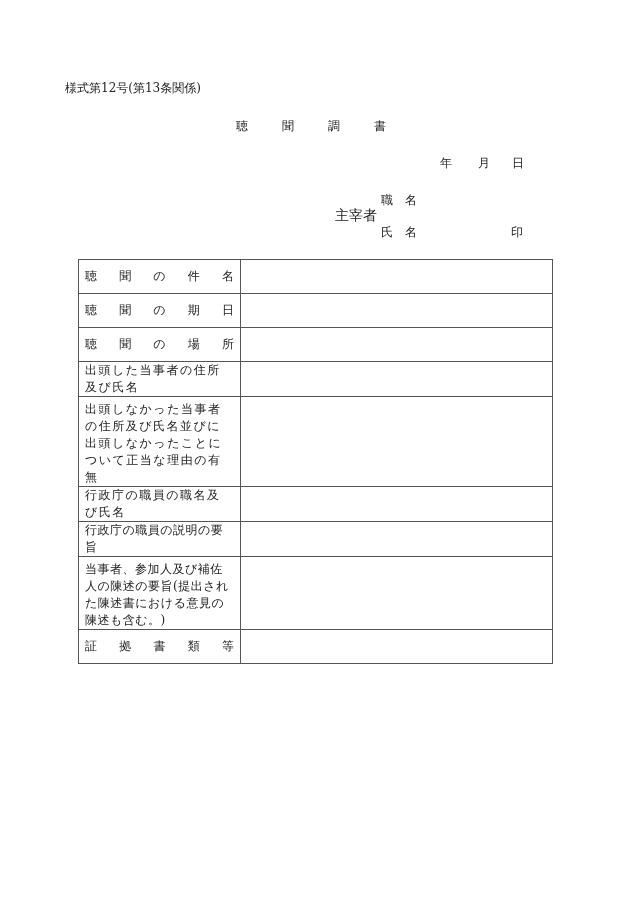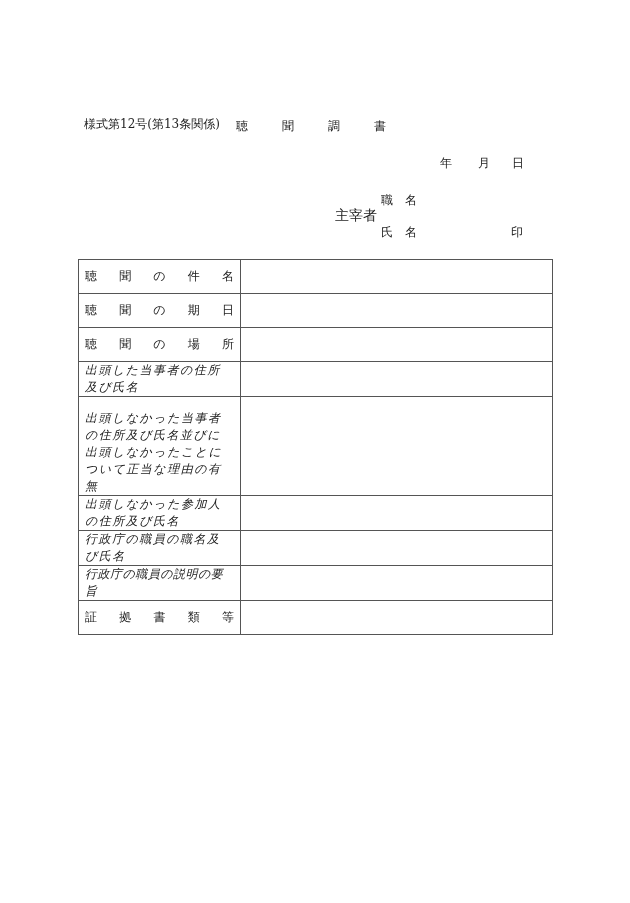--- a/index.html
+++ b/index.html
@@ -10,26 +10,25 @@
     body {
       width: 630px;
       height: 903px;
       position: relative;
       overflow: hidden;
       font-family: "DejaVu Serif", "Liberation Serif", serif;
       color: #222222;
     }
     .form-number {
       position: absolute;
-      left: 84px;
+      left: 65px;
       top: 80px;
       font-size: 12px;
       letter-spacing: 0px;
       white-space: nowrap;
-      margin-top: 36px;
     }
     .doc-title {
       position: absolute;
       left: 236px;
       top: 118px;
       font-size: 12px;
       display: flex;
       gap: 0;
       white-space: nowrap;
     }
@@ -104,21 +103,20 @@
       width: 311px;
     }
     .label-justify {
       display: flex;
       justify-content: space-between;
       width: 100%;
     }
     .label-text {
       letter-spacing: 1.5px;
       word-break: break-all;
-      font-style: italic;
     }
     .label-text.tight {
       letter-spacing: 0.5px;
     }
   </style>
 </head>
 <body>
 
 <div class="form-number">様式第12号(第13条関係)</div>
 
@@ -186,40 +184,40 @@
     </td>
     <td class="value"></td>
   </tr>
   <tr style="height:34px;">
     <td class="label">
       <span class="label-text">出頭した当事者の住所及び氏名</span>
     </td>
     <td class="value"></td>
   </tr>
   <tr style="height:72px;">
-    <td class="label" style="vertical-align:top; padding-top:13px;">
+    <td class="label" style="vertical-align:top; padding-top:4px;">
       <span class="label-text">出頭しなかった当事者の住所及び氏名並びに出頭しなかったことについて正当な理由の有無</span>
     </td>
     <td class="value"></td>
   </tr>
-  <tr style="height:34px;">
-    <td class="label">
-      <span class="label-text">出頭しなかった参加人の住所及び氏名</span>
-    </td>
-    <td class="value"></td>
-  </tr>
   <tr style="height:34px;margin-top:20px;">
     <td class="label">
       <span class="label-text">行政庁の職員の職名及び氏名</span>
     </td>
     <td class="value"></td>
   </tr>
   <tr style="height:34px;padding-left:32px;">
     <td class="label">
       <span class="label-text tight">行政庁の職員の説明の要旨</span>
+    </td>
+    <td class="value"></td>
+  </tr>
+  <tr style="height:73px;">
+    <td class="label" style="vertical-align:top; padding-top:4px;">
+      <span class="label-text tight">当事者、参加人及び補佐人の陳述の要旨(提出された陳述書における意見の陳述も含む。)</span>
     </td>
     <td class="value"></td>
   </tr>
   <tr style="height:34px;">
     <td class="label">
       <div class="label-justify">
         <span>証</span>
         <span>拠</span>
         <span>書</span>
         <span>類</span>

